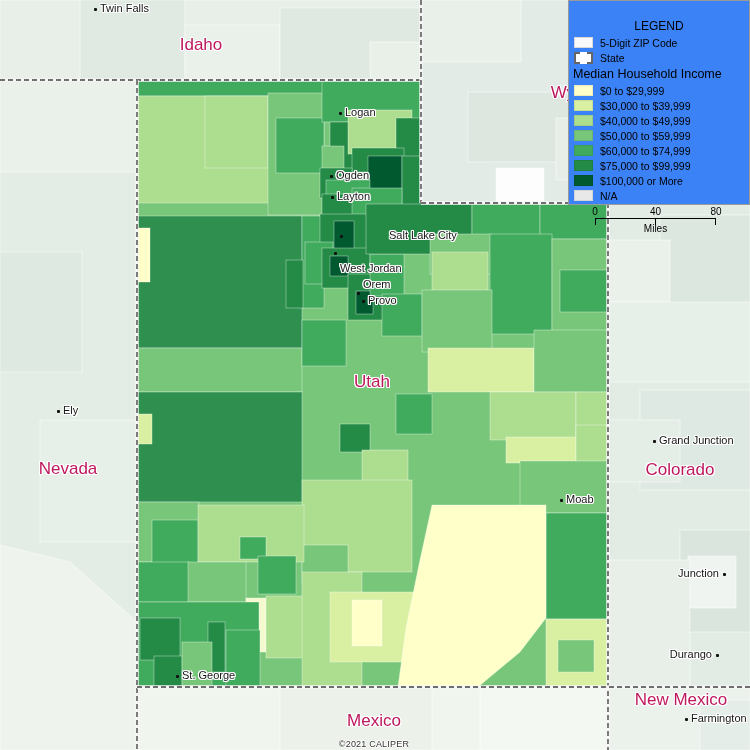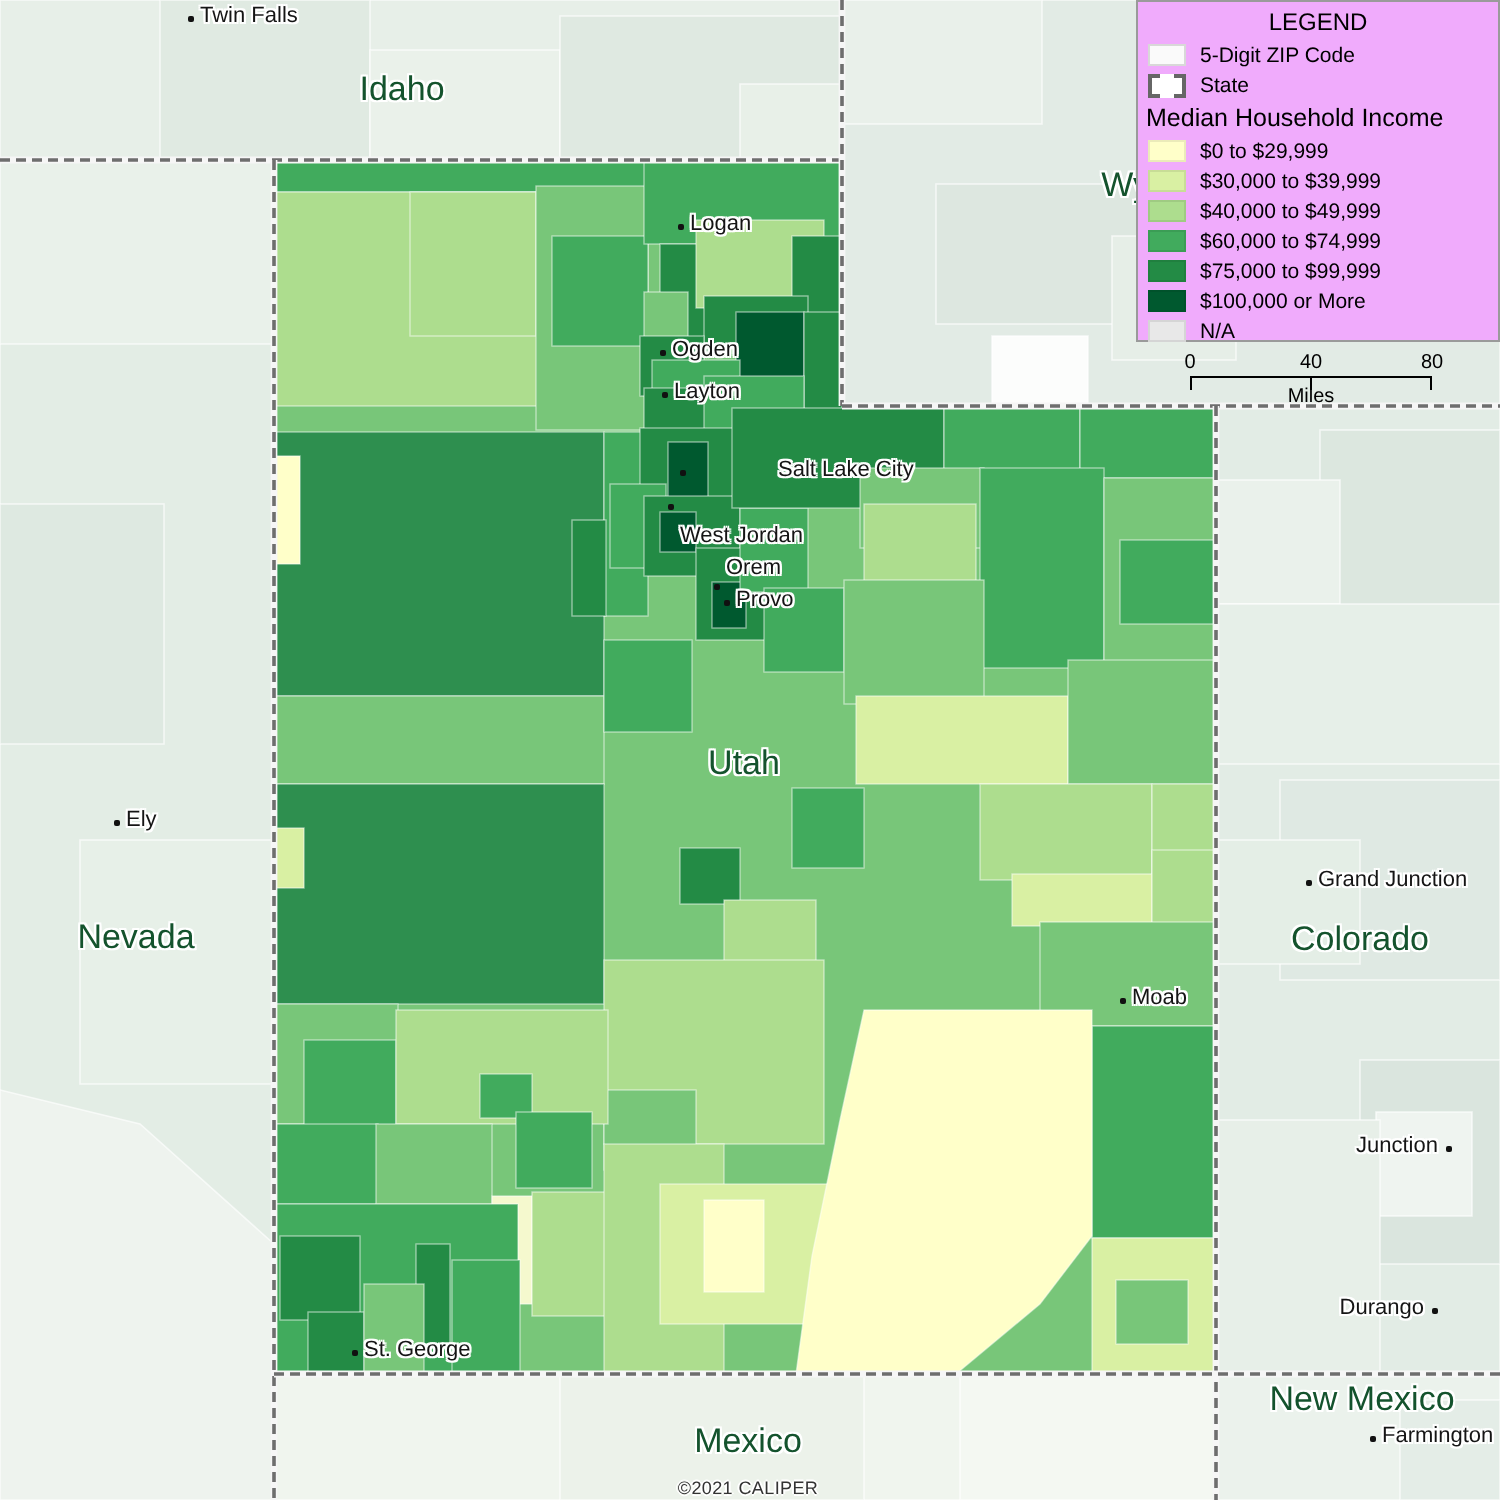--- a/index.html
+++ b/index.html
@@ -1,31 +1,31 @@
 <!DOCTYPE html>
 <html><head>
 <meta charset="utf-8">
 <style>
   html,body{margin:0;padding:0;background:#fff;}
   #screen{position:relative;width:750px;height:750px;overflow:hidden;
     font-family:"Liberation Sans",sans-serif;background:#E7EFE8;}
   #mapsvg{position:absolute;left:0;top:0;}
   #labels{position:absolute;left:0;top:0;width:750px;height:750px;pointer-events:none;}
-  .state-label{position:absolute;transform:translate(-50%,-50%);color:#14532d;
+  .state-label{position:absolute;transform:translate(-50%,-50%);color:#be185d;
     font-size:17px;white-space:nowrap;
     text-shadow:1px 0 #fff,-1px 0 #fff,0 1px #fff,0 -1px #fff,1px 1px #fff,-1px -1px #fff,1px -1px #fff,-1px 1px #fff;}
   .city-dot{position:absolute;width:3px;height:3px;background:#111;border-radius:1px;}
   .city-text{position:absolute;font-size:11px;color:#151515;white-space:nowrap;line-height:13px;
     text-shadow:1px 0 #fff,-1px 0 #fff,0 1px #fff,0 -1px #fff,1px 1px #fff,-1px -1px #fff,1px -1px #fff,-1px 1px #fff;}
   #attribution{position:absolute;left:374px;top:739px;transform:translateX(-50%);
     font-size:9px;color:#333;letter-spacing:.2px;
     text-shadow:1px 0 #fff,-1px 0 #fff,0 1px #fff,0 -1px #fff;}
   
-  #legend{position:absolute;left:568px;top:0;width:182px;height:171px;box-sizing:border-box;
-    background:#f0abfc;border:1px solid #9a9a9a;padding:2px 0 0 0;font-size:10.5px;color:#000;}
+  #legend{position:absolute;left:568px;top:0;width:182px;height:205px;box-sizing:border-box;
+    background:#3b82f6;border:1px solid #9a9a9a;padding:17px 0 0 0;font-size:10.5px;color:#000;}
   #legend-title{text-align:center;font-size:12px;margin:1px 0 2px 0;}
   .lg-row{display:flex;align-items:center;height:15px;padding-left:5px;}
   .lg-swatch{width:19px;height:11px;margin-right:7px;flex:0 0 19px;box-sizing:border-box;}
   .sw-zip{background:#fafafa;border:1px solid #d8d8d8;}
   .sw-state{background:#fff;border:2px dashed #666;height:12px;}
   #legend-heading{font-size:12.5px;margin:2px 0 2px 4px;}
   #scalebar{position:relative;margin:3px 0 0 26px;width:121px;height:26px;}
   .sb-num{position:absolute;top:0;font-size:10px;transform:translateX(-50%);}
   #sb-line{position:absolute;top:12px;left:0;width:121px;height:6px;border-top:1px solid #000;}
   .sb-tick{position:absolute;top:0;width:1px;height:6px;background:#000;}
@@ -226,20 +226,24 @@
         </div>
         <div class="lg-row">
           <span class="lg-swatch" style="background: rgb(217, 240, 163); border: 1px solid rgba(0, 0, 0, 0.08);"></span>
           <span>$30,000 to $39,999</span>
         </div>
         <div class="lg-row">
           <span class="lg-swatch" style="background: rgb(173, 221, 142); border: 1px solid rgba(0, 0, 0, 0.08);"></span>
           <span>$40,000 to $49,999</span>
         </div>
         <div class="lg-row">
+          <span class="lg-swatch" style="background: rgb(120, 198, 121); border: 1px solid rgba(0, 0, 0, 0.08);"></span>
+          <span>$50,000 to $59,999</span>
+        </div>
+        <div class="lg-row">
           <span class="lg-swatch" style="background: rgb(65, 171, 93); border: 1px solid rgba(0, 0, 0, 0.08);"></span>
           <span>$60,000 to $74,999</span>
         </div>
         <div class="lg-row">
           <span class="lg-swatch" style="background: rgb(35, 139, 69); border: 1px solid rgba(0, 0, 0, 0.08);"></span>
           <span>$75,000 to $99,999</span>
         </div>
         <div class="lg-row">
           <span class="lg-swatch" style="background: rgb(0, 89, 47); border: 1px solid rgba(0, 0, 0, 0.08);"></span>
           <span>$100,000 or More</span>

